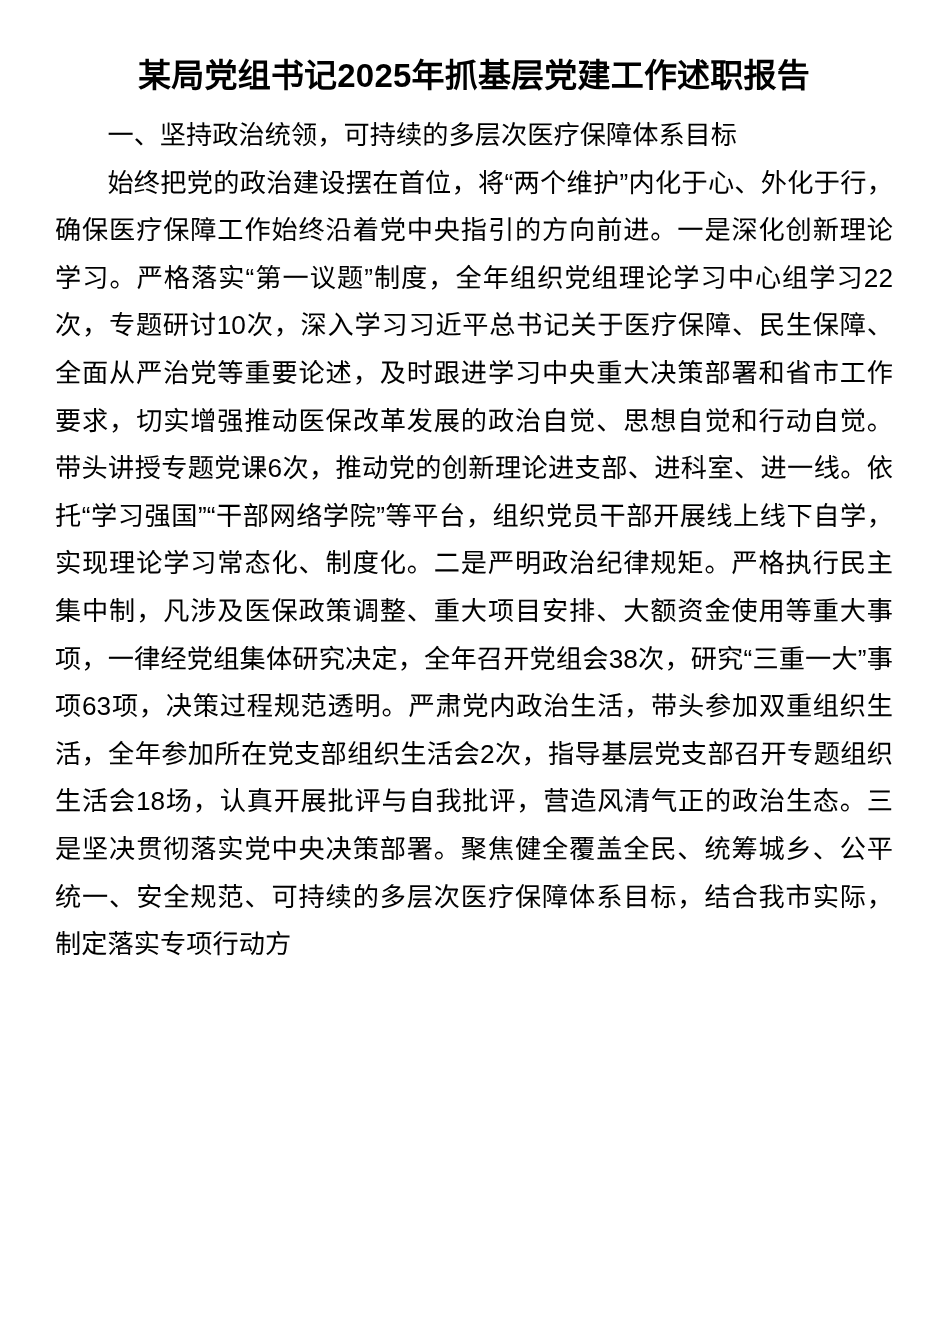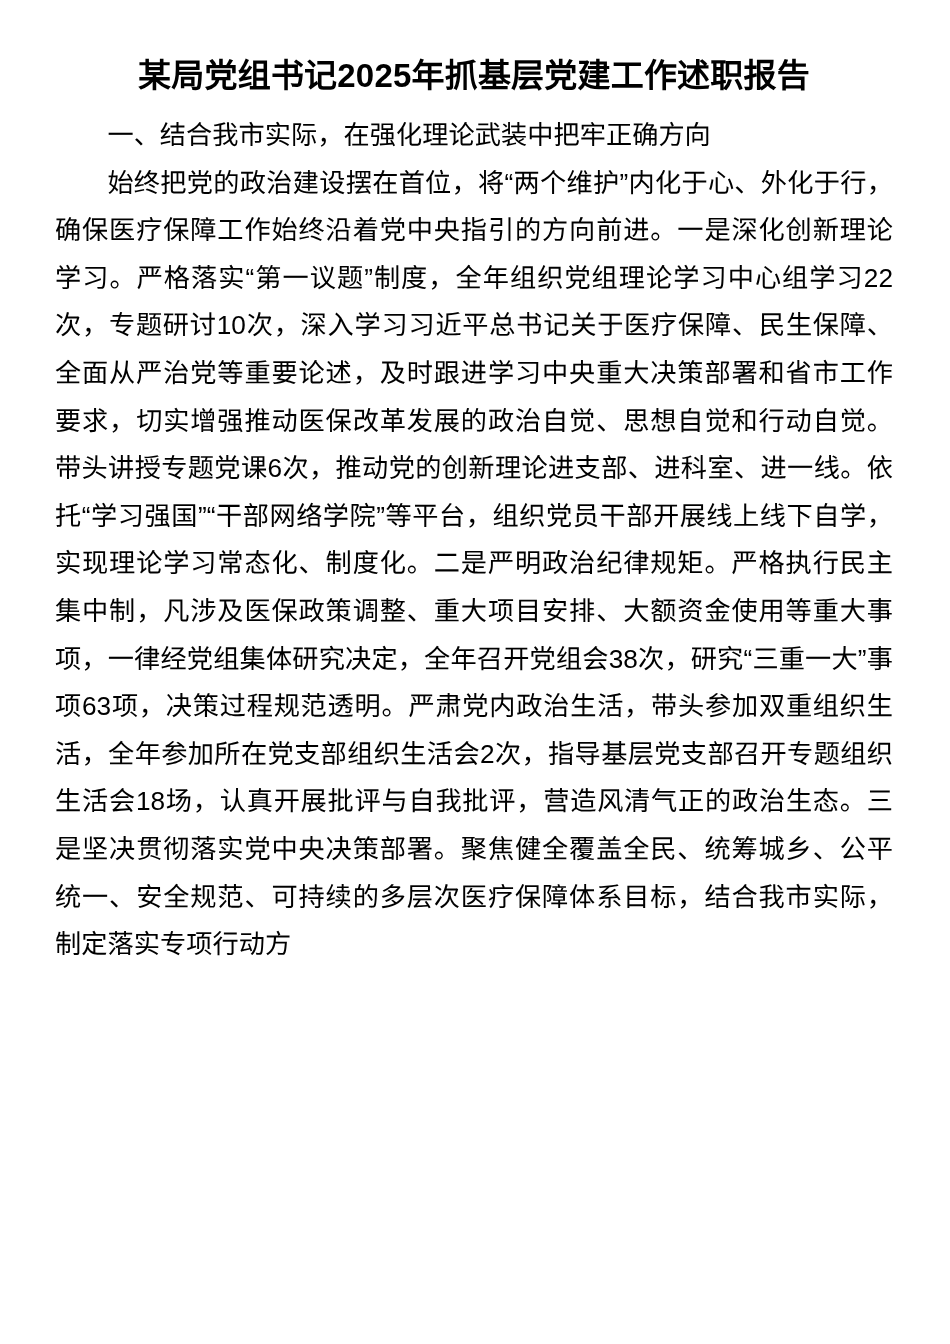--- a/index.html
+++ b/index.html
@@ -70,18 +70,18 @@
 </style>
 </head>
 <body>
 
 <div class="page">
   <div class="page-inner">
 
     <h1 class="doc-title">某局党组书记2025年抓基层党建工作述职报告</h1>
 
 
-    <p class="doc-heading">一、结合我市实际，在强化理论武装中把牢正确方向</p>
+    <p class="doc-heading">一、坚持政治统领，可持续的多层次医疗保障体系目标</p>
 
     <p class="doc-paragraph indent-2">始终把党的政治建设摆在首位，将“两个维护”内化于心、外化于行，确保医疗保障工作始终沿着党中央指引的方向前进。一是深化创新理论学习。严格落实“第一议题”制度，全年组织党组理论学习中心组学习22次，专题研讨10次，深入学习习近平总书记关于医疗保障、民生保障、全面从严治党等重要论述，及时跟进学习中央重大决策部署和省市工作要求，切实增强推动医保改革发展的政治自觉、思想自觉和行动自觉。带头讲授专题党课6次，推动党的创新理论进支部、进科室、进一线。依托“学习强国”“干部网络学院”等平台，组织党员干部开展线上线下自学，实现理论学习常态化、制度化。二是严明政治纪律规矩。严格执行民主集中制，凡涉及医保政策调整、重大项目安排、大额资金使用等重大事项，一律经党组集体研究决定，全年召开党组会38次，研究“三重一大”事项63项，决策过程规范透明。严肃党内政治生活，带头参加双重组织生活，全年参加所在党支部组织生活会2次，指导基层党支部召开专题组织生活会18场，认真开展批评与自我批评，营造风清气正的政治生态。三是坚决贯彻落实党中央决策部署。聚焦健全覆盖全民、统筹城乡、公平统一、安全规范、可持续的多层次医疗保障体系目标，结合我市实际，制定落实专项行动方</p>
 
   </div>
 </div>
 
 </body></html>

